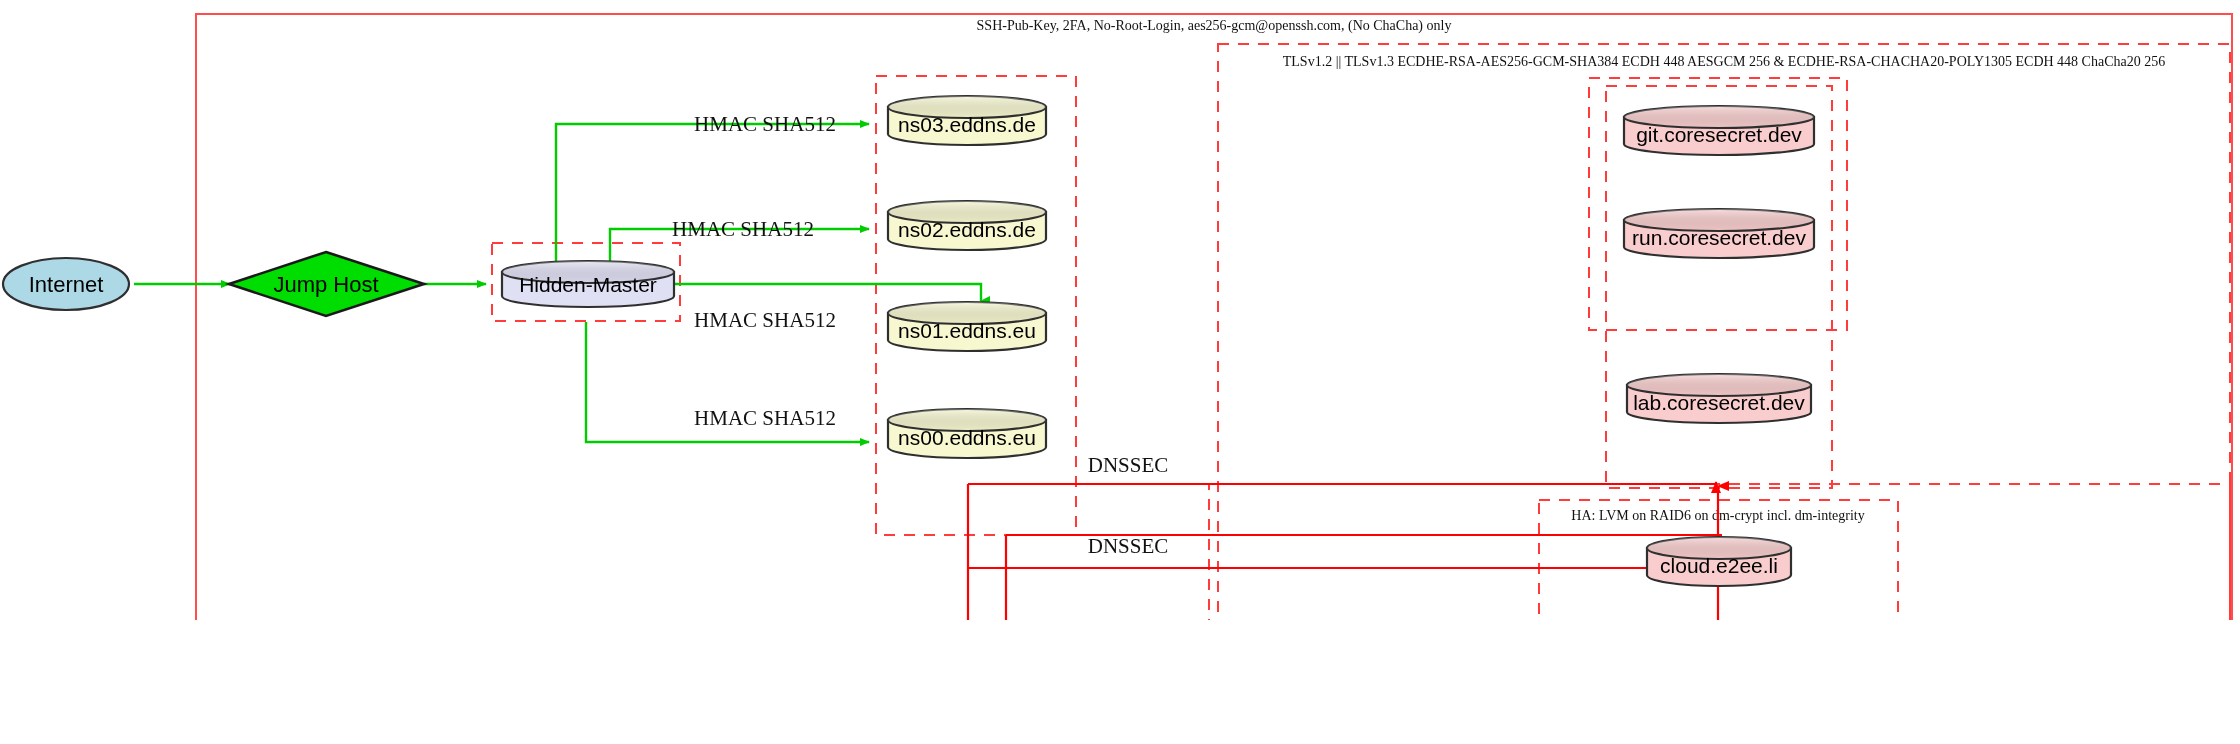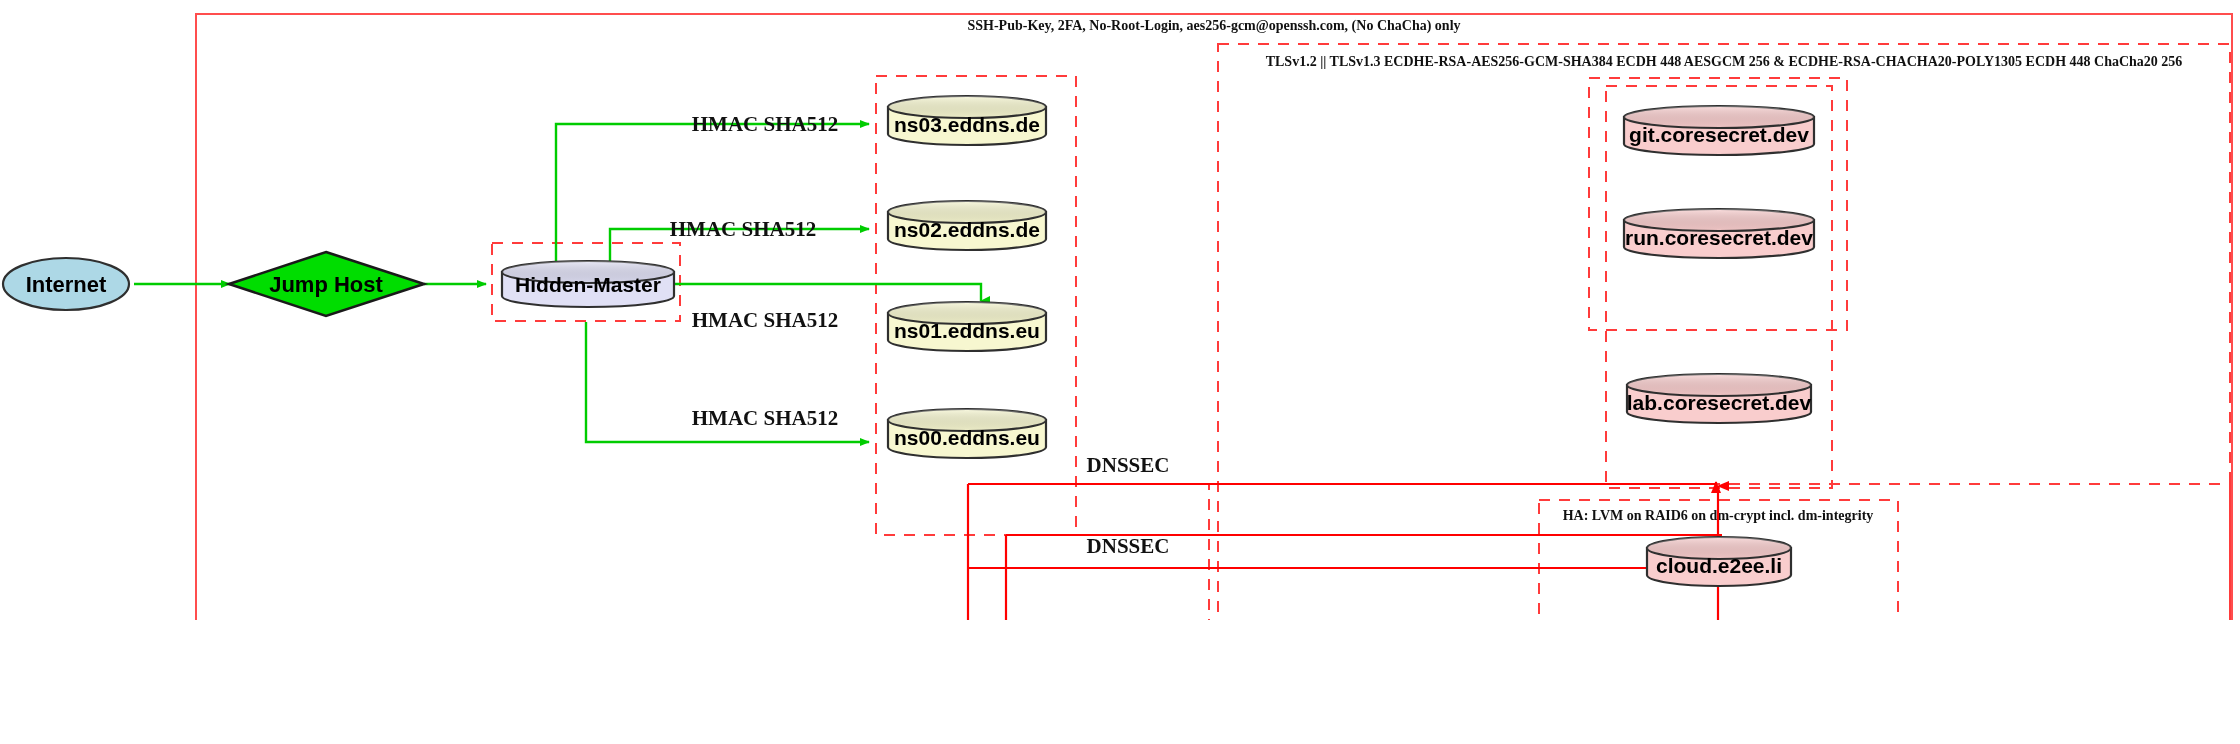--- a/index.html
+++ b/index.html
@@ -7,21 +7,20 @@
     padding: 0;
     background: #ffffff;
   }
   #canvas {
     position: relative;
     width: 2240px;
     height: 620px;
     background: #ffffff;
     font-family: "Liberation Sans", sans-serif;
     overflow: hidden;
-    font-weight: bold;
   }
   svg { display: block; }
   .serif-label-sm {
     font-family: "Liberation Serif", serif;
     font-size: 14px;
     fill: #111111;
   }
   .edge-label {
     font-family: "Liberation Serif", serif;
     font-size: 21px;

